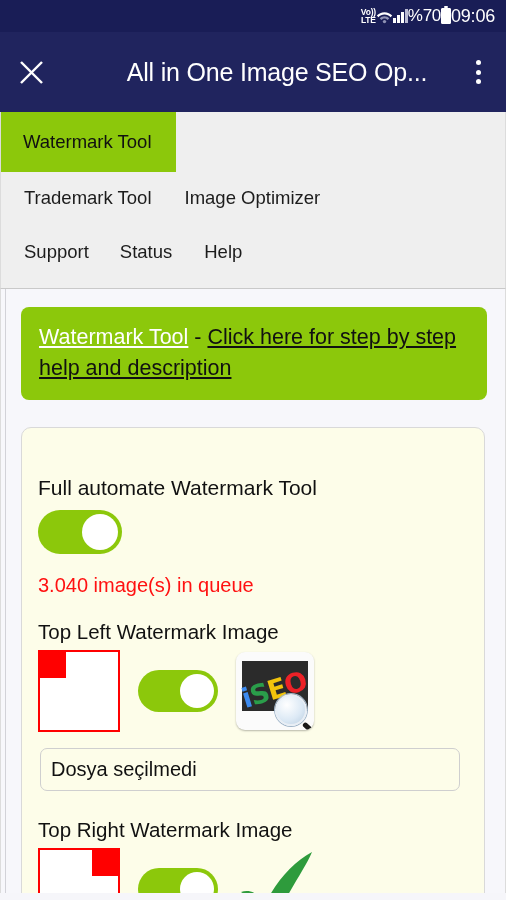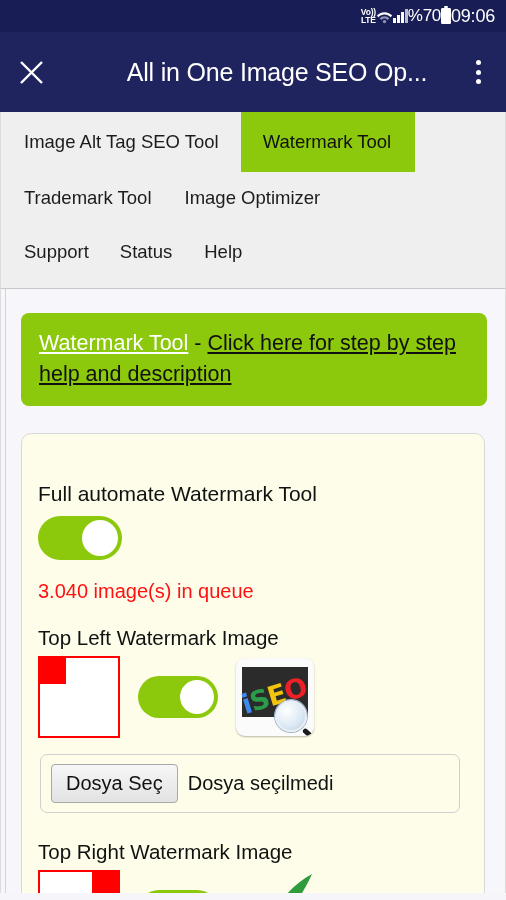--- a/index.html
+++ b/index.html
@@ -130,21 +130,21 @@
     border-right: 1px solid #dcdcdc;
     overflow: hidden;
   }
   .scroll-rail {
     position: absolute; left: 4px; top: 0; bottom: 0;
     width: 1px; background: #d2d2d8;
   }
 
   
   .help-banner {
-    margin: 24px 18px 0 20px;
+    margin: 18px 18px 0 20px;
     background: #8CC80B;
     border-radius: 8px;
     padding: 15px 7px 16px 18px;
     font-size: 21.5px;
     line-height: 31px;
     cursor: pointer;
   }
   .help-banner .hb-white {
     color: #ffffff;
     text-decoration: underline;
@@ -334,21 +334,20 @@
     <div class="app-title">All in One Image SEO Op...</div>
     <div class="menu-btn">
       <i></i>
       <i></i>
       <i></i>
     </div>
   </div>
 
   <div class="tabs-wrap">
     <div class="tab-row r1">
-      <div class="tab">Image Alt Tag SEO Tool</div>
       <div class="tab active">Watermark Tool</div>
     </div>
     <div class="tab-row r2">
       <div class="tab">Trademark Tool</div>
       <div class="tab">Image Optimizer</div>
     </div>
     <div class="tab-row r3">
       <div class="tab">Support</div>
       <div class="tab">Status</div>
       <div class="tab">Help</div>
@@ -383,21 +382,20 @@
             <div class="knob"></div>
           </div>
           <div class="thumb">
             <div class="screen-dark"></div>
             <div class="seo-text"><span class="c-i">i</span><span class="c-s">S</span><span class="c-e">E</span><span class="c-o">O</span></div>
             <div class="glass"></div>
           </div>
         </div>
 
         <div class="file-row">
-          <div class="file-btn">Dosya Seç</div>
           <div class="file-status">Dosya seçilmedi</div>
         </div>
       </div>
 
       <div style="margin-top:27px;">
         <div class="section-title">Top Right Watermark Image</div>
         <div class="wm-row">
           <div class="pos-box tr">
             <div class="corner"></div>
           </div>

